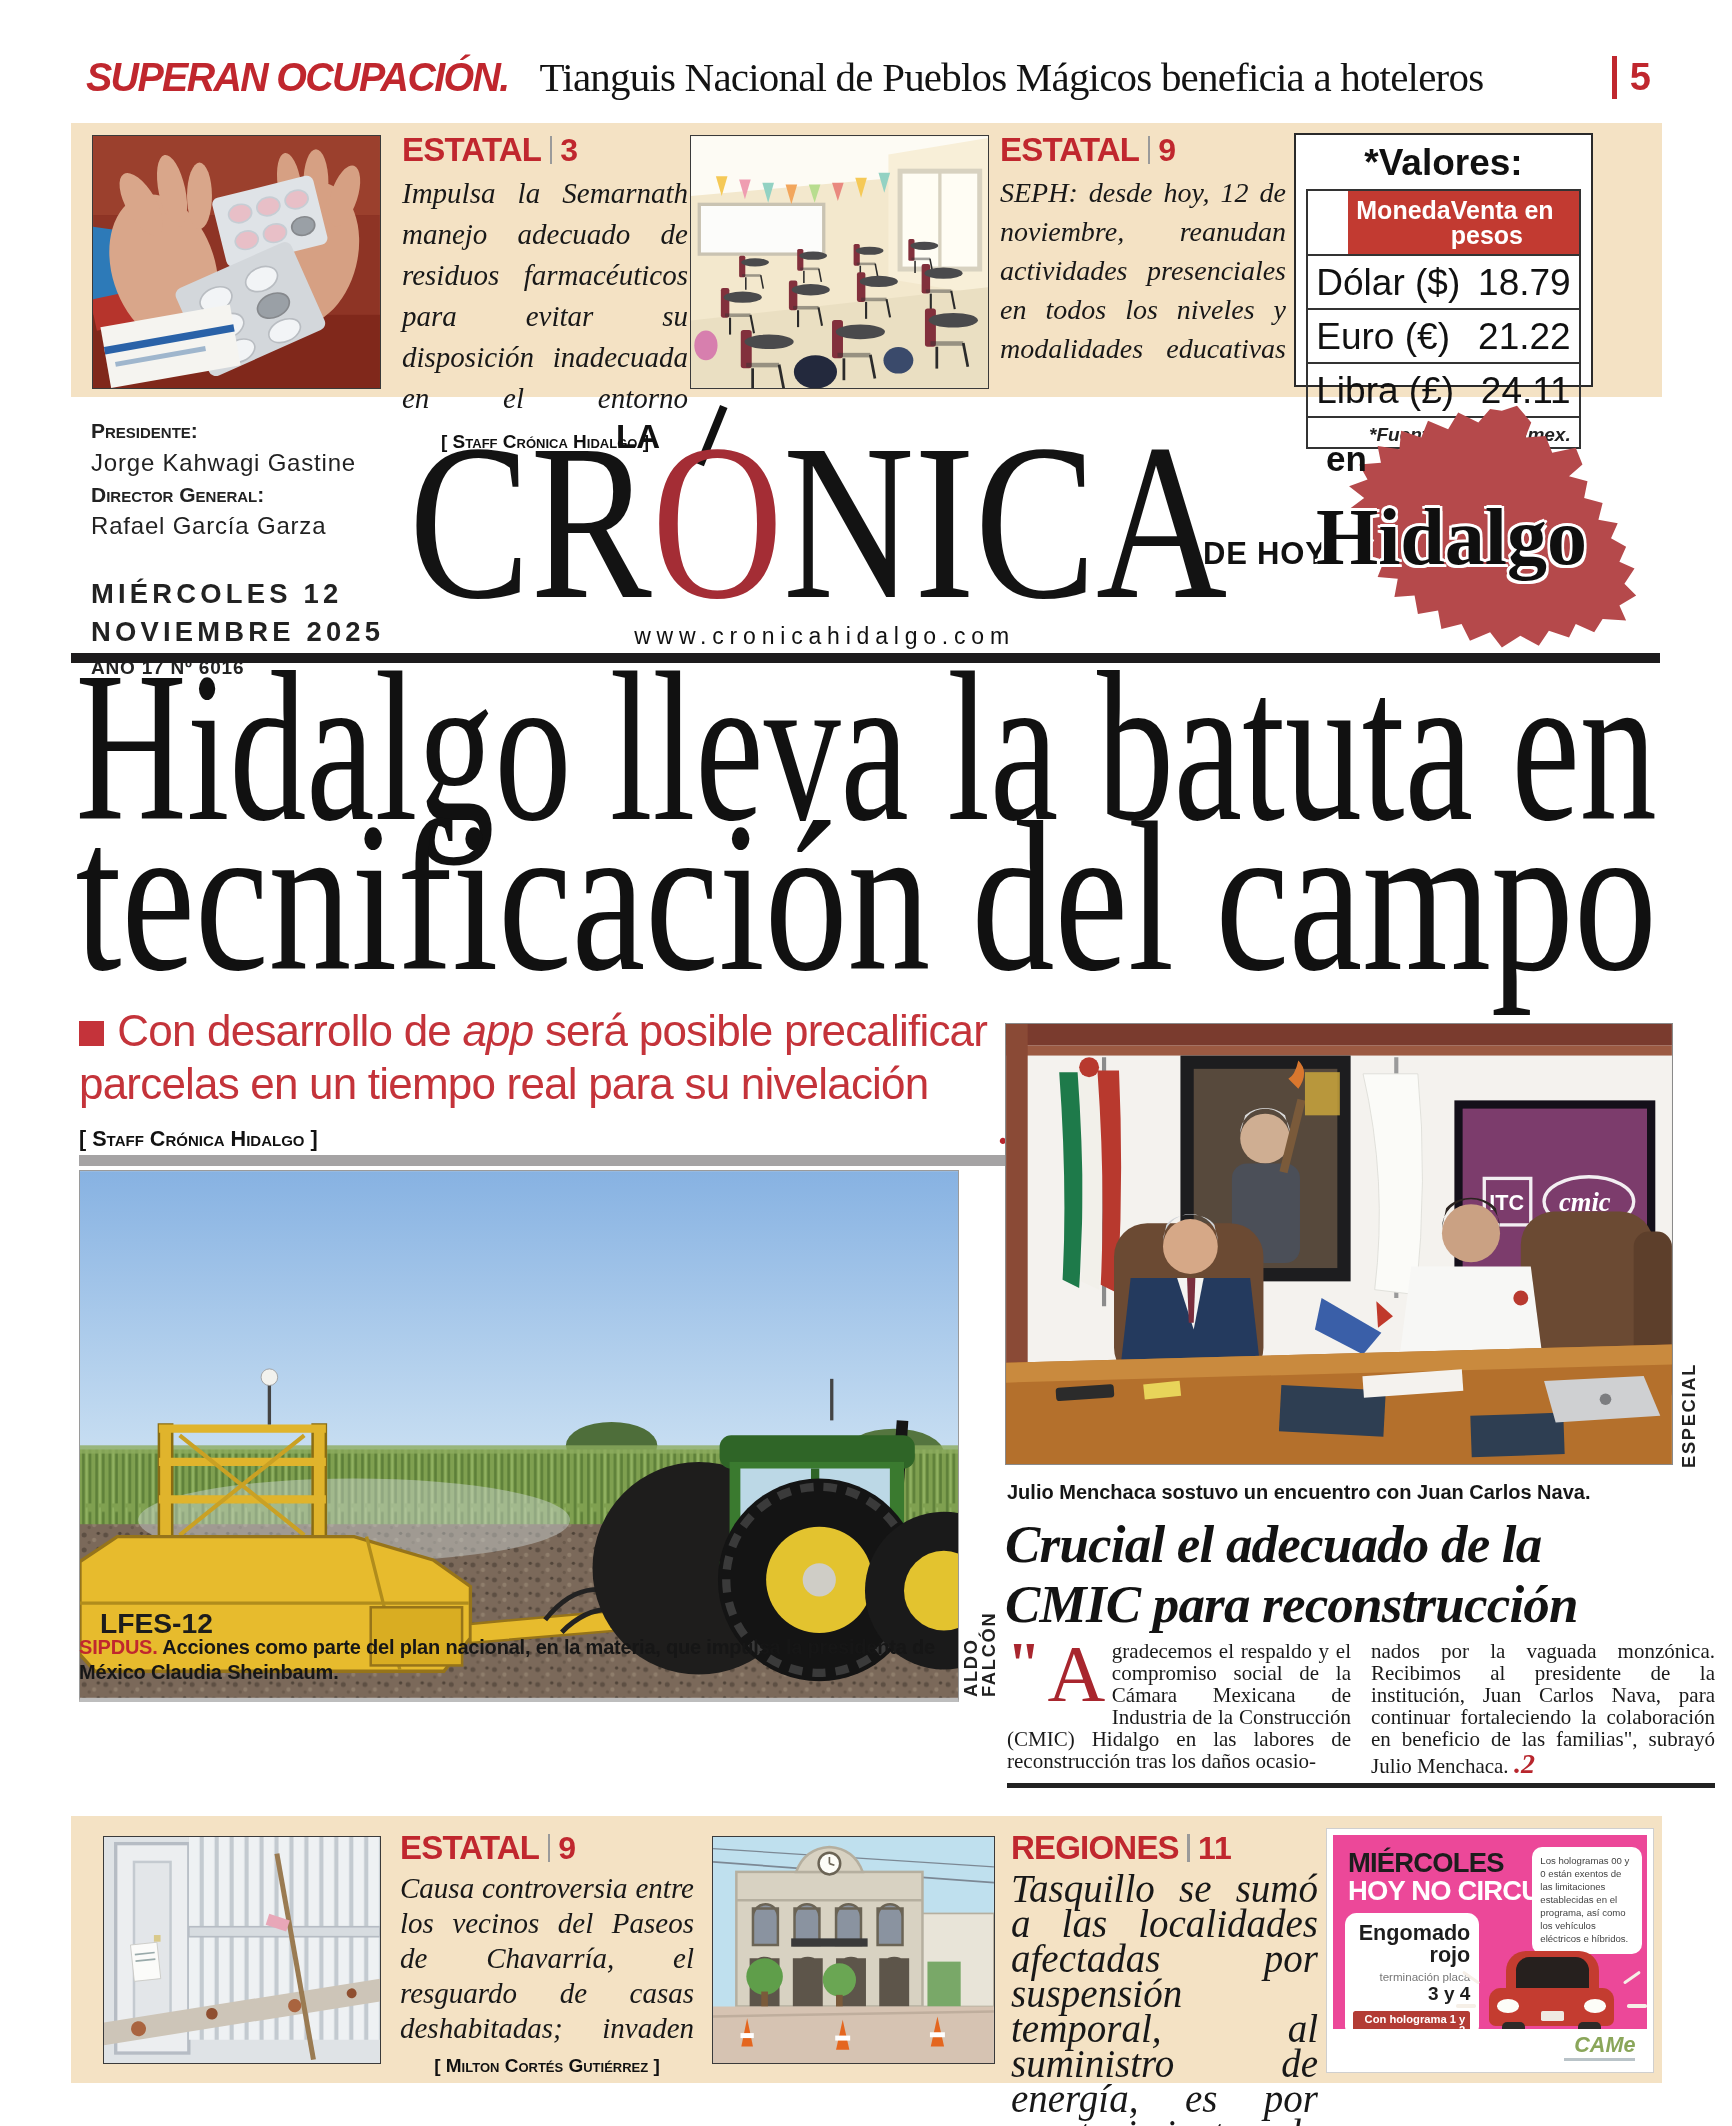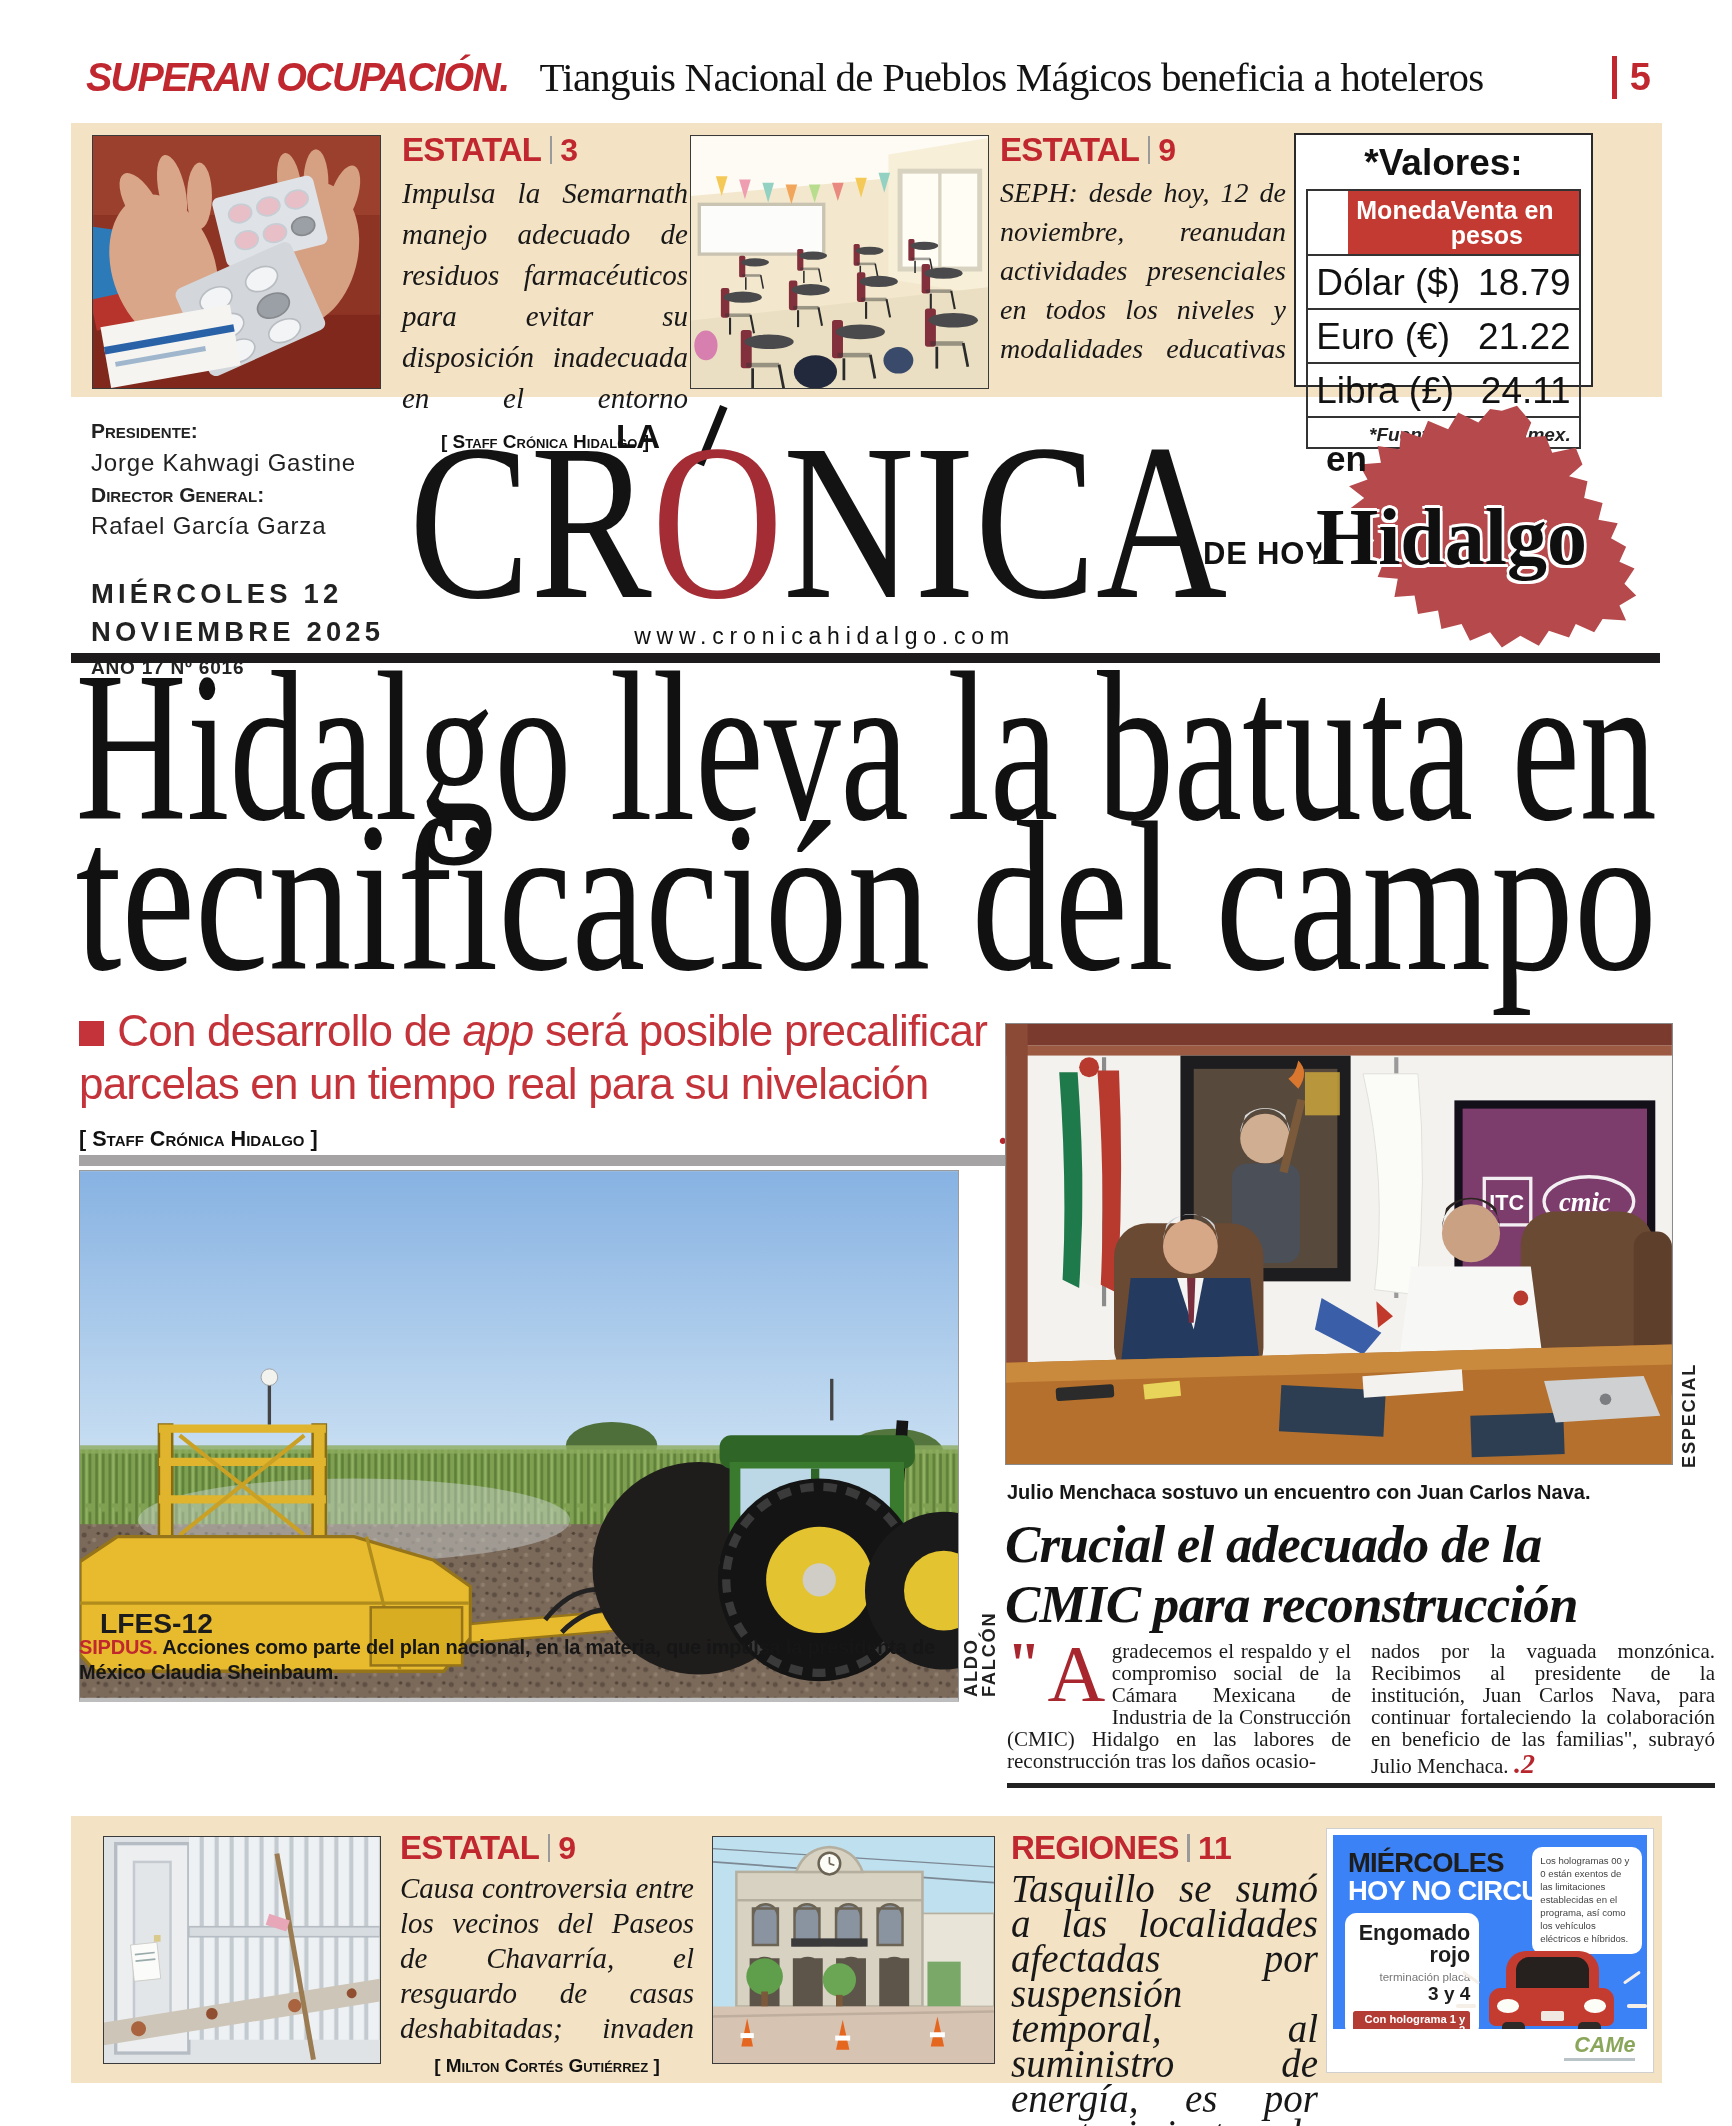--- a/index.html
+++ b/index.html
@@ -67,21 +67,21 @@
   
   .cmic-cap{font:600 20px/1.2 "Liberation Sans",sans-serif;color:#161616;}
   .cmic-head{font:italic 800 53px/60px "Liberation Serif",serif;color:#131313;letter-spacing:-0.8px;}
   .bodycols{display:flex;gap:20px;}
   .bcol{width:344px;font:400 21px/22px "Liberation Serif",serif;text-align:justify;color:#1a1a1a;}
   .q{float:left;font:900 61px/48px "Liberation Serif",serif;color:#a8262e;margin-right:6.6px;}
   .dc{float:left;font:400 80px/65px "Liberation Serif",serif;color:#a8262e;margin:1.7px 6.6px 0 0;}
   .pref2{font:italic 900 28px/1 "Liberation Serif",serif;color:#b8262d;}
 
   
-  .nc{background:#3b82f6;border:6.6px solid #fff;outline:0.8px solid #cfcfcf;box-sizing:border-box;overflow:hidden;}
+  .nc{background:#ec4899;border:6.6px solid #fff;outline:0.8px solid #cfcfcf;box-sizing:border-box;overflow:hidden;}
   .nc-day{font:800 27.4px/1.05 "Liberation Sans",sans-serif;color:#1d1d1d;letter-spacing:-0.8px;}
   .nc-title{font:800 27.4px/1.05 "Liberation Sans",sans-serif;color:#fff;letter-spacing:-0.8px;}
   .nc-sticker{position:absolute;left:11.6px;top:78px;width:134px;height:125px;background:#fff;border-radius:11.6px;padding:8.3px;box-sizing:border-box;text-align:right;}
   .nc-st-title{font:700 21.6px/1.05 "Liberation Sans",sans-serif;color:#1d1d1d;}
   .nc-st-sub{font:400 11.6px/1.2 "Liberation Sans",sans-serif;color:#777;margin-top:3.3px;}
   .nc-plates{font:700 19px/1.1 "Liberation Sans",sans-serif;color:#1d1d1d;}
   .nc-chip{display:inline-block;background:#b33c35;color:#fff;font:600 11.2px/1 "Liberation Sans",sans-serif;padding:3.3px 5px;border-radius:2.5px;margin-top:5.8px;}
   .nc-note{position:absolute;left:199px;top:11.6px;width:110px;background:#fff;border-radius:10px;padding:8.3px;
            font:500 9.6px/1.35 "Liberation Sans",sans-serif;color:#444;box-sizing:border-box;}
   .nc-strip{position:absolute;left:0;right:0;bottom:0;height:37px;background:#fff;}

